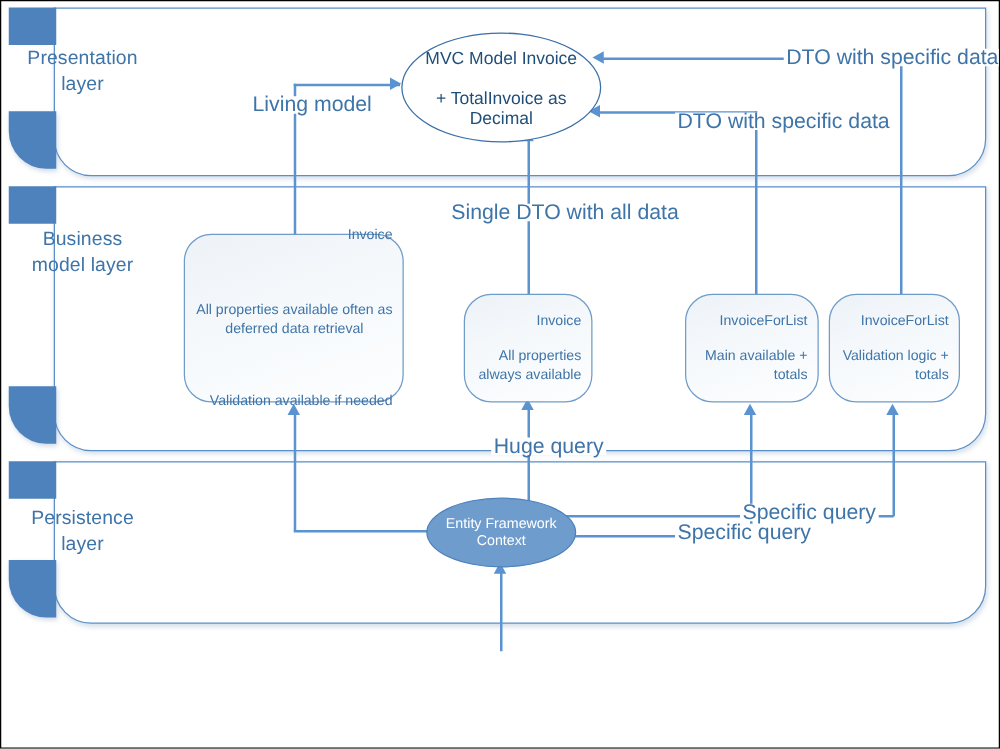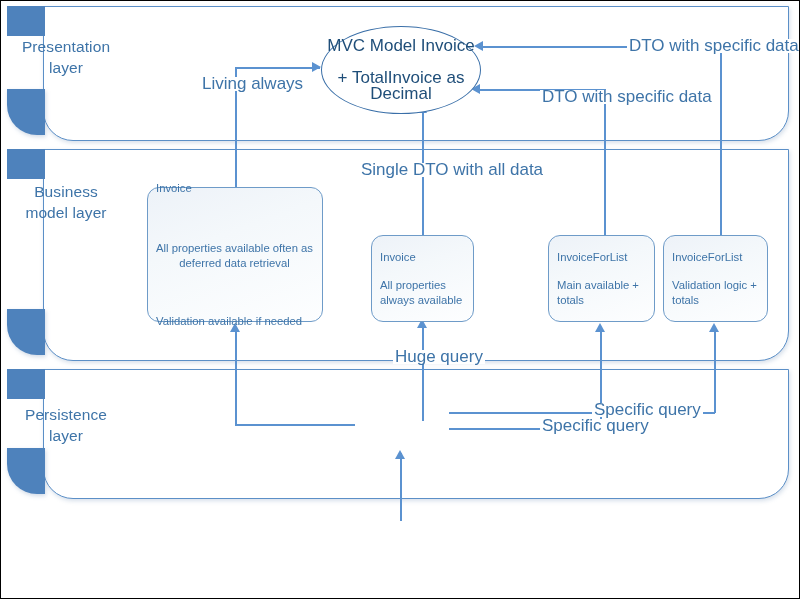--- a/index.html
+++ b/index.html
@@ -63,30 +63,30 @@
     font-size: 15.5px;
     line-height: 21px;
     letter-spacing: .1px;
   }
 
   
   .box {
     position: absolute;
     box-sizing: border-box;
     border: 1.2px solid #6E9BC8;
-    border-radius: 12px;
+    border-radius: 22px;
     background: linear-gradient(160deg, #EDF2F8 0%, #F4F8FB 38%, #FDFEFF 100%);
     color: #3E74A8;
     font-size: 11.3px;
     line-height: 15px;
     text-align: center;
     display: flex;
     flex-direction: column;
     justify-content: center;
-    align-items: flex-start;
+    align-items: flex-end;
     padding: 6px 8px;
   }
   .box .ttl { margin-bottom: 13px; }
   .box .ln  { display: block; }
   .box .grp { margin-bottom: 11px; margin-top: 32px; }
   .box .grp:last-child { margin-bottom: 0; }
 
   
   .ellipse {
     position: absolute;
@@ -95,21 +95,21 @@
     display: flex;
     flex-direction: column;
     justify-content: center;
     align-items: center;
     text-align: center;
   }
   .ellipse.outline {
     border: 1.6px solid #3A6FA8;
     background: #ffffff;
     color: #1F4E79;
-    font-size: 17px;
+    font-size: 14px;
     line-height: 16px;
   }
   .ellipse.outline .l1 { margin-bottom: 16px; }
   .ellipse.filled {
     border: 1.3px solid #4E82BC;
     background: #6E9CCD;
     color: #ffffff;
     font-size: 11.4px;
     line-height: 14.5px;
   }
@@ -242,21 +242,21 @@
   <div class="arrow up" style="left:708px; top:322px;"></div>
   <div class="edge-label" style="left:591px; top:402px;">Specific query</div>
 
   <div class="seg v" style="left:421px; top:110px; height:125px;"></div>
   <div class="arrow up" style="left:416px; top:103px;"></div>
   <div class="edge-label" style="left:358px; top:162px;">Single DTO with all data</div>
 
   <div class="seg v" style="left:234px; top:66px; height:130px;"></div>
   <div class="seg h" style="left:234px; top:66px; width:85px;"></div>
   <div class="arrow right" style="left:311px; top:61px;"></div>
-  <div class="edge-label" style="left:199px; top:76px;">Living always</div>
+  <div class="edge-label" style="left:199px; top:76px;">Living model</div>
 
   <div class="seg v" style="left:603px; top:88px; height:148px;"></div>
   <div class="seg h" style="left:478px; top:88px; width:126px;"></div>
   <div class="arrow left" style="left:470px; top:83px;"></div>
   <div class="edge-label" style="left:539px; top:89px;">DTO with specific data</div>
 
   <div class="seg v" style="left:719px; top:45px; height:191px;"></div>
   <div class="seg h" style="left:481px; top:45px; width:239px;"></div>
   <div class="arrow left" style="left:473px; top:40px;"></div>
   <div class="edge-label" style="left:626px; top:38px;">DTO with specific data</div>
@@ -286,15 +286,19 @@
     <span class="ln">Main available +</span>
     <span class="ln">totals</span>
   </div>
 
   <div class="box" style="left:662px; top:234px; width:105px; height:87px;">
     <span class="ttl">InvoiceForList</span>
     <span class="ln">Validation logic +</span>
     <span class="ln">totals</span>
   </div>
 
+  <div class="ellipse filled" style="left:340px; top:397px; width:120px; height:56px;">
+    <span>Entity Framework</span>
+    <span>Context</span>
+  </div>
 
 
 </div>
 
 </body></html>

